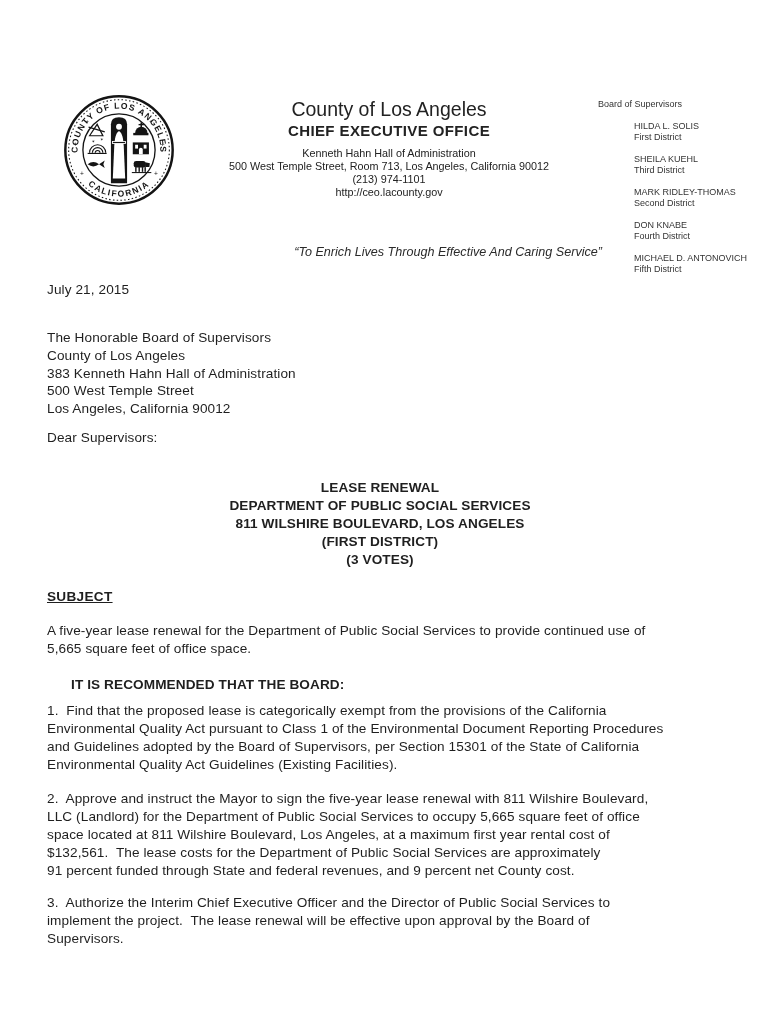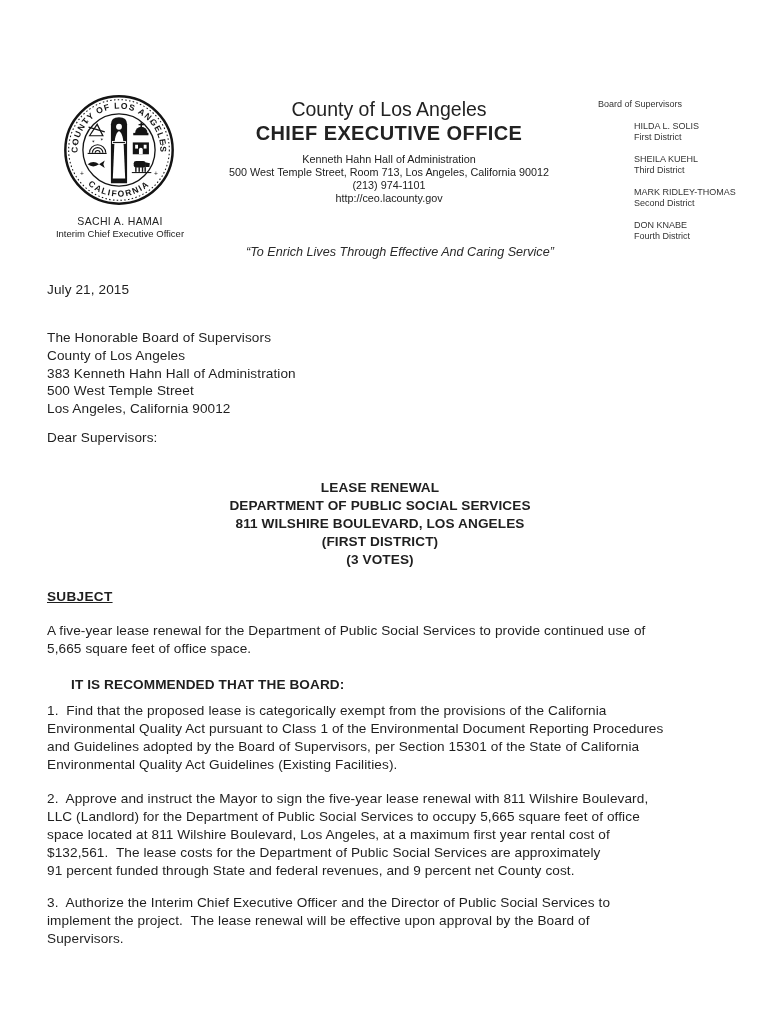--- a/index.html
+++ b/index.html
@@ -7,23 +7,23 @@
     position:relative;width:770px;height:1024px;background:#ffffff;overflow:hidden;
     font-family:"Liberation Sans",sans-serif;color:#1e1e1e;margin:0 auto;
   }
   
   .seal{position:absolute;left:62px;top:93px;width:114px;height:114px;}
   .signer{position:absolute;left:30px;top:215px;width:180px;text-align:center;color:#232323;}
   .signer-name{font-size:10.5px;letter-spacing:.35px;}
   .signer-title{font-size:9.5px;margin-top:1px;}
   .header-center{position:absolute;left:190px;top:98px;width:398px;text-align:center;color:#222;}
   .org1{font-size:19.5px;}
-  .org2{font-size:20px;font-weight:bold;letter-spacing:.4px;margin-top:1px;}
+  .org2{font-size:15px;font-weight:bold;letter-spacing:.4px;margin-top:1px;}
   .addr{font-size:10.8px;line-height:13px;margin-top:8px;white-space:pre-wrap;}
-  .motto{position:absolute;left:198px;top:245px;width:404px;text-align:center;
+  .motto{position:absolute;left:198px;top:245px;width:404px;text-align:right;
          font-style:italic;font-size:12.6px;color:#2a2a2a;}
   .board{position:absolute;left:598px;top:99px;width:168px;font-size:9px;line-height:11px;color:#333;}
   .board-member{margin-top:11px;margin-left:36px;}
   
   .bodytext{font-size:13.6px;line-height:18px;letter-spacing:.1px;color:#1f1f1f;}
   .date{position:absolute;left:47px;top:281px;}
   .recipient{position:absolute;left:47px;top:329px;white-space:pre-wrap;line-height:17.8px;}
   .salutation{position:absolute;left:47px;top:429px;}
   .title-block{position:absolute;left:0;top:479px;width:760px;text-align:center;
                font-weight:bold;white-space:pre-wrap;}
@@ -107,24 +107,20 @@
       <rect x="75.5" y="71.5" width="12.5" height="7" rx="2.5"></rect>
       <path d="M87.5,73 L92.5,74 L92,78 L87.5,78 Z"></path>
       <rect x="77" y="78" width="1.5" height="5"></rect>
         <rect x="80.5" y="78" width="1.5" height="5"></rect>
       <rect x="84" y="78" width="1.5" height="5"></rect>
         <rect x="86.8" y="78" width="1.5" height="5"></rect>
       <rect x="73.5" y="83.2" width="20.5" height="1.1"></rect>
     </g>
   </svg>
 
-  <div class="signer">
-    <div class="signer-name">SACHI A. HAMAI</div>
-    <div class="signer-title">Interim Chief Executive Officer</div>
-  </div>
 
   <div class="header-center">
     <div class="org1">County of Los Angeles</div>
     <div class="org2">CHIEF EXECUTIVE OFFICE</div>
     <div class="addr">Kenneth Hahn Hall of Administration
 500 West Temple Street, Room 713, Los Angeles, California 90012
 (213) 974-1101
 http://ceo.lacounty.gov</div>
   </div>
 
@@ -140,20 +136,24 @@
       <div>SHEILA KUEHL</div>
       <div>Third District</div>
     </div>
     <div class="board-member">
       <div>MARK RIDLEY-THOMAS</div>
       <div>Second District</div>
     </div>
     <div class="board-member">
       <div>DON KNABE</div>
       <div>Fourth District</div>
+    </div>
+    <div class="board-member">
+      <div>MICHAEL D. ANTONOVICH</div>
+      <div>Fifth District</div>
     </div>
   </div>
 
   <div class="bodytext date">July 21, 2015</div>
 
   <div class="bodytext recipient">The Honorable Board of Supervisors
 County of Los Angeles
 383 Kenneth Hahn Hall of Administration
 500 West Temple Street
 Los Angeles, California 90012</div>

